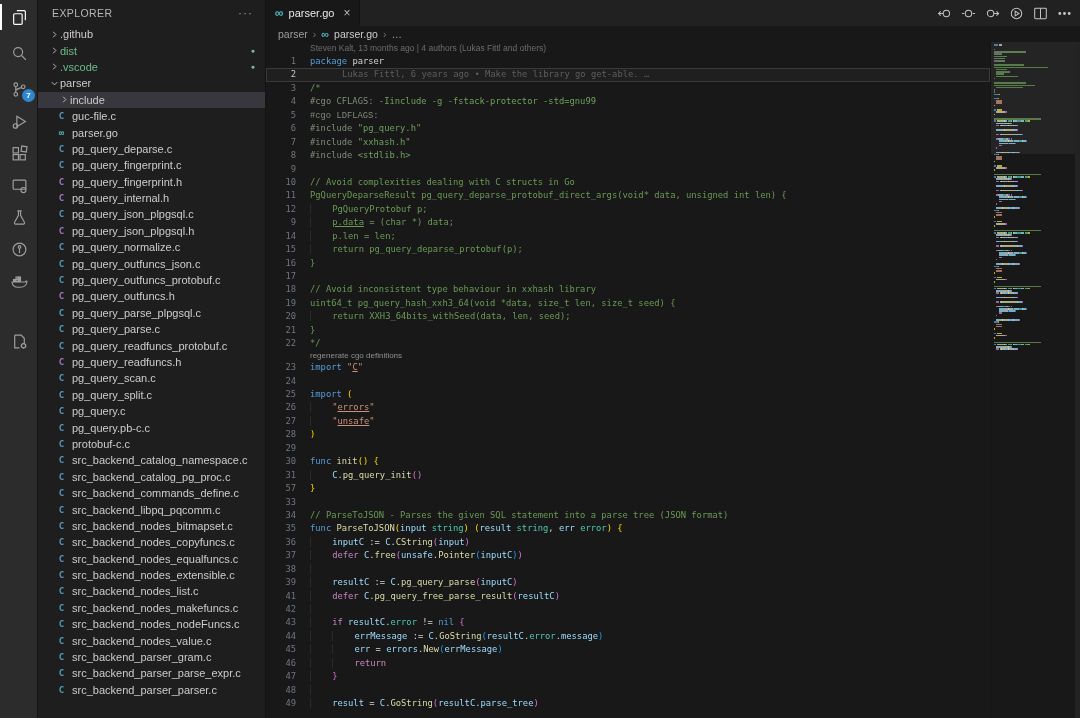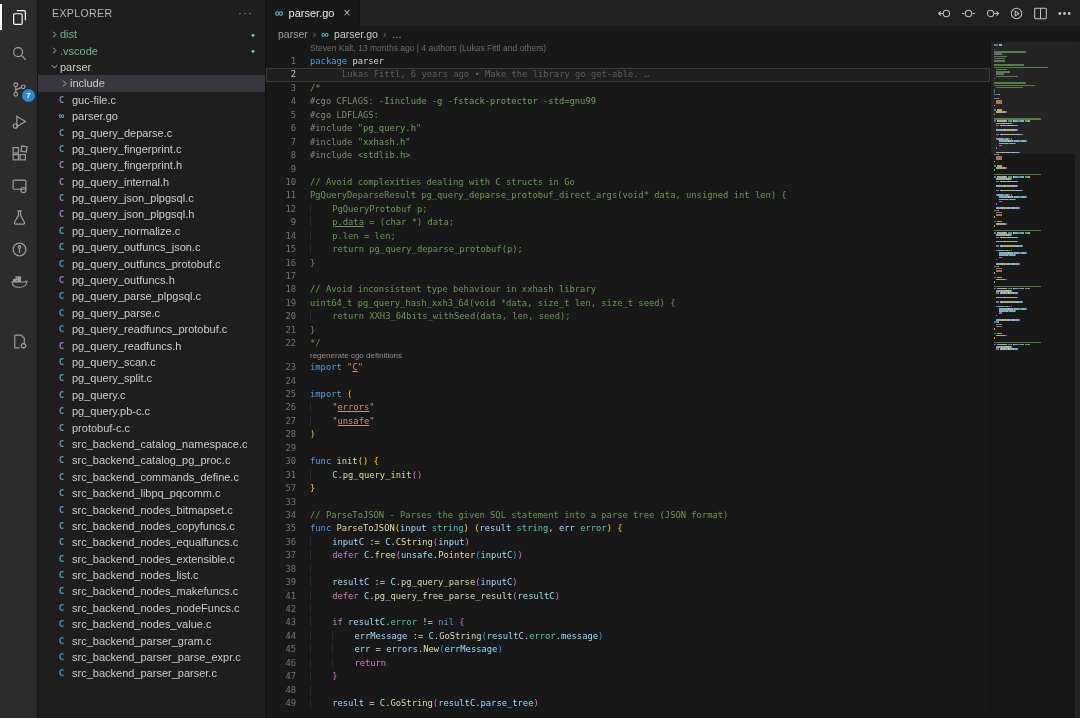--- a/index.html
+++ b/index.html
@@ -173,20 +173,28 @@
       <span class="sb-title">EXPLORER</span>
       <span class="sb-more">···</span>
     </div>
     <div class="tree" id="tree">
         <div class="trow" style="padding-left: 10px;">
           <span class="chev">
             <svg width="11" height="11" viewBox="0 0 16 16">
               <polyline points="6,4 10,8 6,12"></polyline>
             </svg>
           </span>
+          <span>.github</span>
+        </div>
+        <div class="trow" style="padding-left: 10px;">
+          <span class="chev">
+            <svg width="11" height="11" viewBox="0 0 16 16">
+              <polyline points="6,4 10,8 6,12"></polyline>
+            </svg>
+          </span>
           <span style="color: rgb(110, 185, 138);">dist</span>
           <span class="gdot">●</span>
         </div>
         <div class="trow" style="padding-left: 10px;">
           <span class="chev">
             <svg width="11" height="11" viewBox="0 0 16 16">
               <polyline points="6,4 10,8 6,12"></polyline>
             </svg>
           </span>
           <span style="color: rgb(110, 185, 138);">.vscode</span>
@@ -411,21 +419,21 @@
         <span class="bc-sep">›</span>
         <span>…</span>
       </div>
     <div class="codewrap">
       <div class="codecol" id="codelines">
           <div class="blamehdr">Steven Kalt, 13 months ago | 4 authors (Lukas Fittl and others)</div>
           <div class="crow"><span class="gut">1</span><span class="lc"><span style="color: rgb(86, 156, 214);">package</span><span style="color: rgb(212, 212, 212);"> </span><span style="color: rgb(212, 212, 212);">parser</span></span></div>
           <div class="crow cur"><span class="gut">2</span><span class="lc"><span class="ghost">Lukas Fittl, 6 years ago • Make the library go get-able. …</span></span></div>
           <div class="crow"><span class="gut">3</span><span class="lc"><span style="color: rgb(106, 153, 85);">/*</span></span></div>
           <div class="crow"><span class="gut">4</span><span class="lc"><span style="color: rgb(126, 139, 120);">#cgo CFLAGS: </span><span style="color: rgb(111, 160, 95);">-Iinclude -g -fstack-protector -std=gnu99</span></span></div>
-          <div class="crow"><span class="gut">5</span><span class="lc"><span style="color: rgb(126, 139, 120);">#cgo LDFLAGS:</span></span></div>
+          <div class="crow"><span class="gut">5</span><span class="lc"><span style="color: rgb(126, 139, 120); font-family: Liberation Mono, monospace;">#cgo LDFLAGS:</span></span></div>
           <div class="crow"><span class="gut">6</span><span class="lc"><span style="color: rgb(126, 139, 120);">#include </span><span style="color: rgb(111, 160, 95);">"pg_query.h"</span></span></div>
           <div class="crow"><span class="gut">7</span><span class="lc"><span style="color: rgb(126, 139, 120);">#include </span><span style="color: rgb(111, 160, 95);">"xxhash.h"</span></span></div>
           <div class="crow"><span class="gut">8</span><span class="lc"><span style="color: rgb(126, 139, 120);">#include </span><span style="color: rgb(111, 160, 95);">&lt;stdlib.h&gt;</span></span></div>
           <div class="crow"><span class="gut">9</span><span class="lc"></span></div>
           <div class="crow"><span class="gut">10</span><span class="lc"><span style="color: rgb(106, 153, 85);">// Avoid complexities dealing with C structs in Go</span></span></div>
           <div class="crow"><span class="gut">11</span><span class="lc"><span style="color: rgb(106, 153, 85);">PgQueryDeparseResult pg_query_deparse_protobuf_direct_args(void* data, unsigned int len) {</span></span></div>
           <div class="crow"><span class="gut">12</span><span class="lc"><span class="tok-ig">    </span><span style="color: rgb(106, 153, 85);">PgQueryProtobuf p;</span></span></div>
           <div class="crow"><span class="gut">9</span><span class="lc"><span class="tok-ig">    </span><span class="tok-ul" style="color: rgb(106, 153, 85);">p.data</span><span style="color: rgb(106, 153, 85);"> = (char *) data;</span></span></div>
           <div class="crow"><span class="gut">14</span><span class="lc"><span class="tok-ig">    </span><span style="color: rgb(106, 153, 85);">p.len = len;</span></span></div>
           <div class="crow"><span class="gut">15</span><span class="lc"><span class="tok-ig">    </span><span style="color: rgb(106, 153, 85);">return pg_query_deparse_protobuf(p);</span></span></div>

